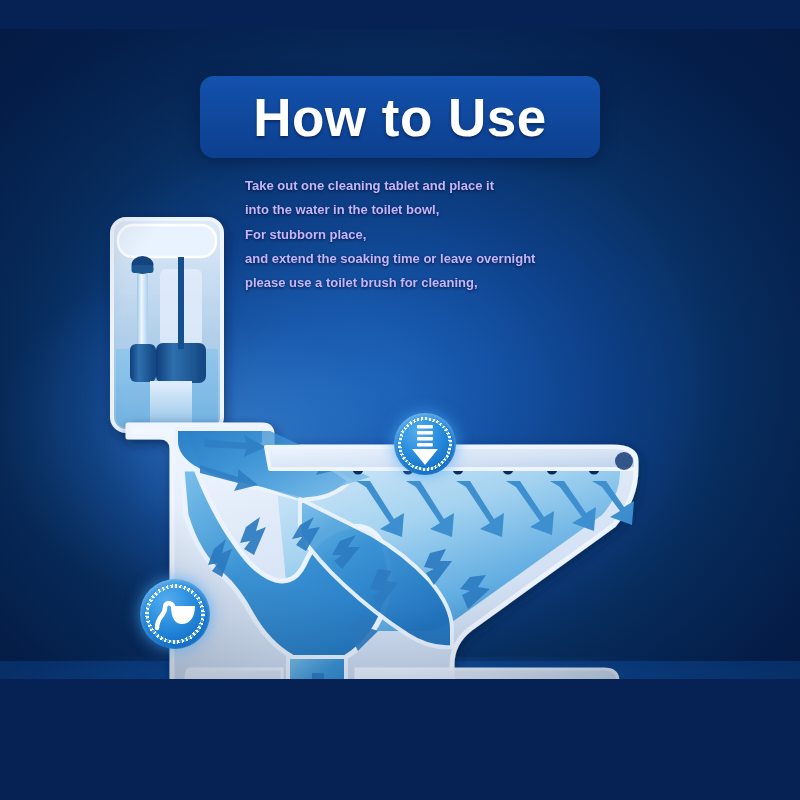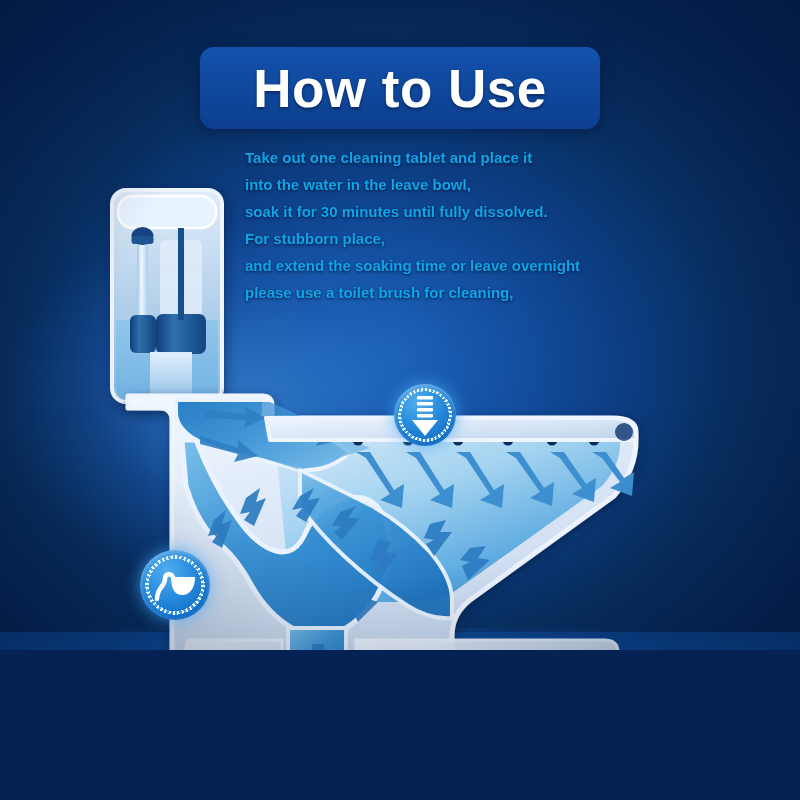--- a/index.html
+++ b/index.html
@@ -1,21 +1,21 @@
 <!DOCTYPE html>
 <html><head>
 <meta charset="utf-8">
 <style>
   html,body{margin:0;padding:0;}
   body{
     width:800px;height:800px;overflow:hidden;
     font-family:"Liberation Sans", sans-serif;
     background:#062254;
   }
-  #stage{position:relative;width:800px;height:650px;overflow:hidden;}
+  #stage{position:relative;width:800px;height:650px;overflow:hidden;margin-top:29px;}
 
   
   .bg-base{
     position:absolute;inset:0;
     background:#052355;
   }
   .bg-glow{
     position:absolute;inset:0;
     background:radial-gradient(ellipse 520px 420px at 47% 56%,
         #1b63b8 0%, #1553a6 22%, #0d3f86 45%, #083063 68%, #052355 100%);
@@ -56,22 +56,22 @@
     line-height:1;
     text-shadow:0 2px 3px rgba(2,16,48,.5);
   }
 
   
   .instructions{
     position:absolute;left:245px;top:148px;width:470px;
   }
   .instructions p{
     margin:0 0 7px 0;
-    color:#0ea5e9;
-    font-size:15px;
+    color:#c4b5fd;
+    font-size:13px;
     font-weight:bold;
     line-height:1.33;
     text-shadow:0 1px 3px rgba(2,16,48,.85);
     white-space:nowrap;
   }
 
   
   .toilet{position:absolute;left:0;top:0;width:800px;height:800px;}
 
   
@@ -332,22 +332,21 @@
   </svg>
 
   <div class="bg-vignette"></div>
 
   <div class="title-bar">
     <div class="title-text">How to Use</div>
   </div>
 
   <div class="instructions">
     <p>Take out one cleaning tablet and place it</p>
-    <p>into the water in the leave bowl,</p>
-    <p>soak it for 30 minutes until fully dissolved.</p>
+    <p>into the water in the toilet bowl,</p>
     <p>For stubborn place,</p>
     <p>and extend the soaking time or leave overnight</p>
     <p>please use a toilet brush for cleaning,</p>
   </div>
 
   <div class="badge" id="badge-down">
     <div class="disc"></div>
     <div class="ring"></div>
     <svg width="40" height="46" viewBox="0 0 40 46">
       <g fill="#ffffff">

